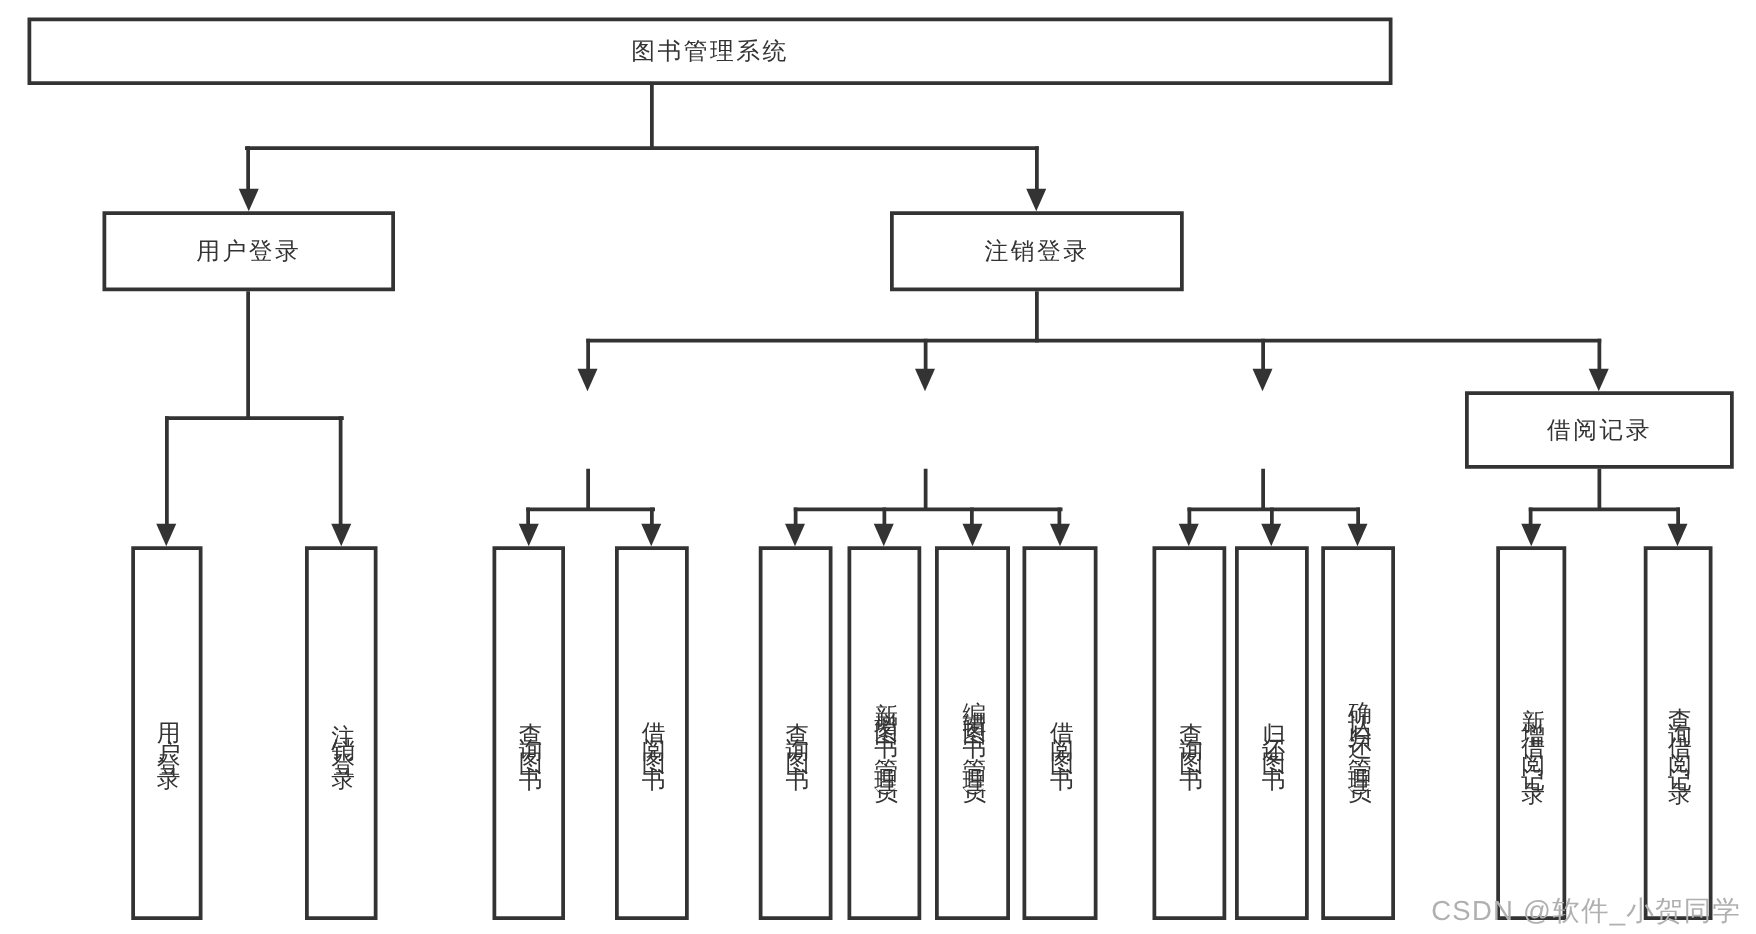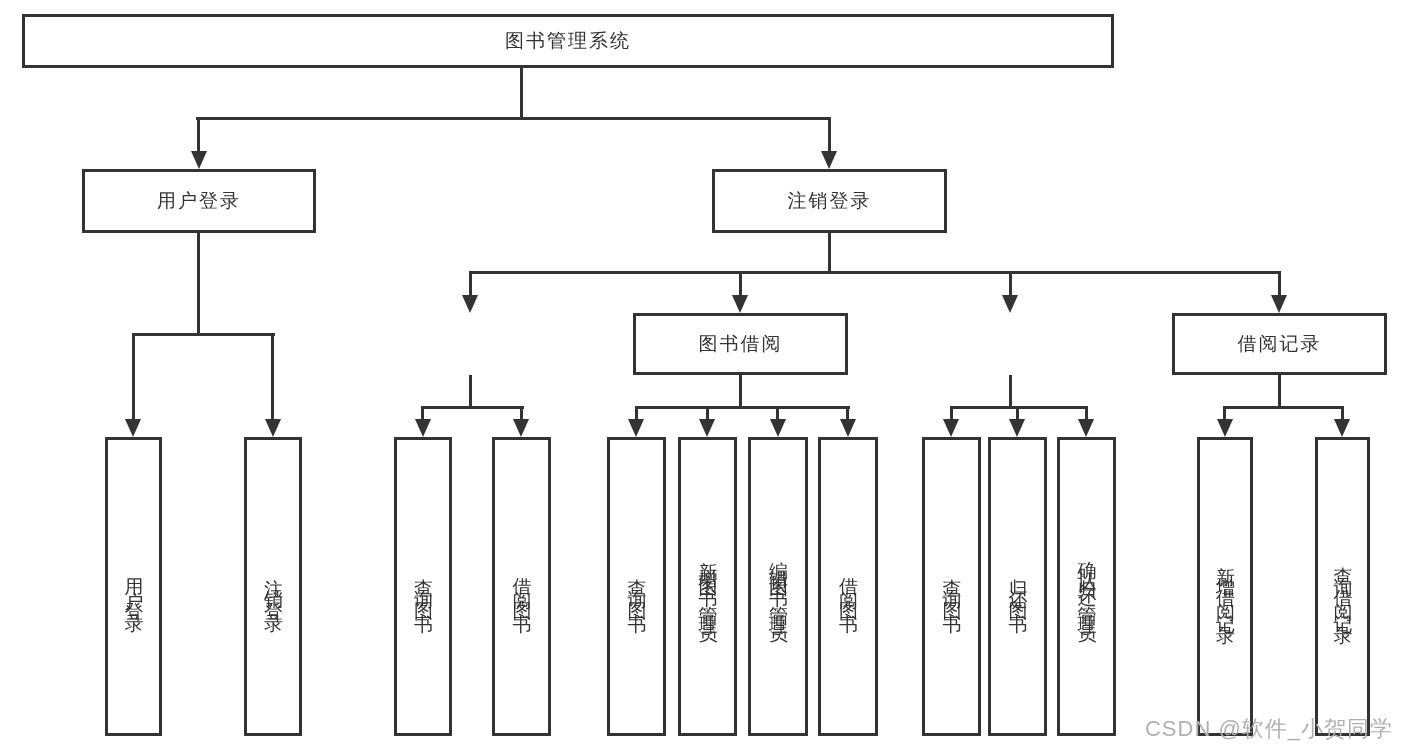--- a/index.html
+++ b/index.html
@@ -95,23 +95,20 @@
   <div class="hline" style="left:469px;top:271px;width:812px;"></div>
   <div class="vline" style="left:469px;top:271px;height:26px;"></div>
   <div class="arrow" style="left:462px;top:295px;"></div>
   <div class="vline" style="left:739px;top:271px;height:26px;"></div>
   <div class="arrow" style="left:732px;top:295px;"></div>
   <div class="vline" style="left:1009px;top:271px;height:26px;"></div>
   <div class="arrow" style="left:1002px;top:295px;"></div>
   <div class="vline" style="left:1278px;top:271px;height:26px;"></div>
   <div class="arrow" style="left:1271px;top:295px;"></div>
 
-  <div class="node" style="left:633px;top:313px;width:215px;height:62px;">
-    <span class="h-label">图书借阅</span>
-  </div>
   <div class="node" style="left:1172px;top:313px;width:215px;height:62px;">
     <span class="h-label">借阅记录</span>
   </div>
 
   <div class="vline" style="left:469px;top:375px;height:33px;"></div>
   <div class="hline" style="left:421px;top:406px;width:103px;"></div>
   <div class="vline" style="left:421px;top:406px;height:15px;"></div>
   <div class="arrow" style="left:415px;top:419px;"></div>
   <div class="vline" style="left:520px;top:406px;height:15px;"></div>
   <div class="arrow" style="left:513px;top:419px;"></div>

